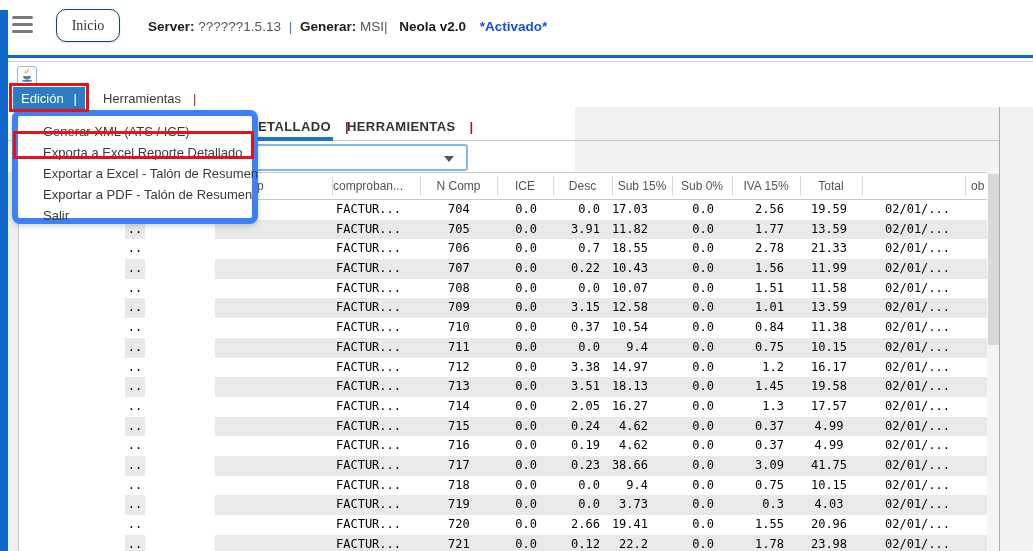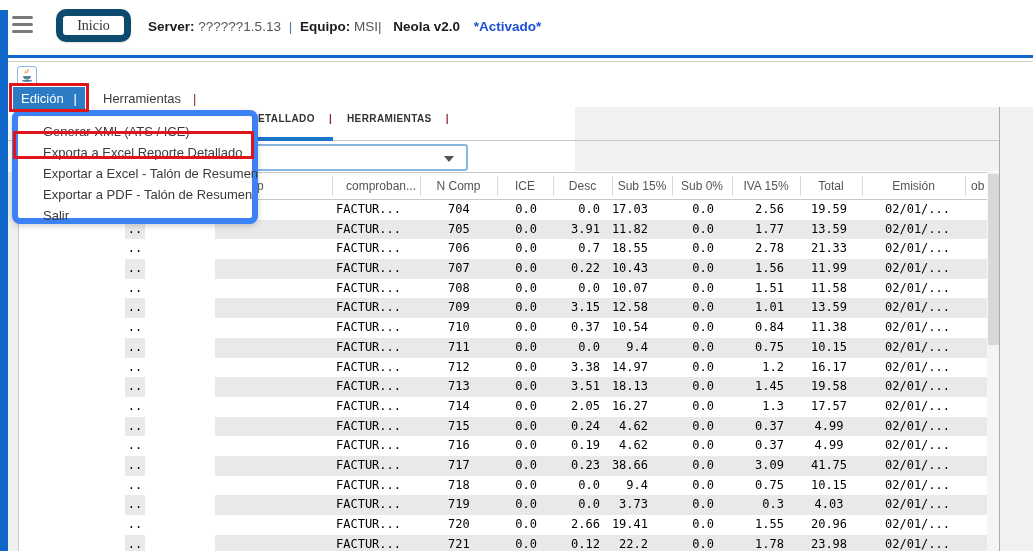--- a/index.html
+++ b/index.html
@@ -4,22 +4,22 @@
 <style>
   * { margin:0; padding:0; box-sizing:border-box; }
   html,body { background:#ffffff; }
   .root { position:relative; width:1033px; height:551px; overflow:hidden;
           background:#ffffff; font-family:"Liberation Sans", sans-serif; }
 
   
   .topbar { position:absolute; left:0; top:0; width:1033px; height:55px; background:#fff; }
   .hamburger { position:absolute; left:12px; top:16px; width:22px; height:17px; cursor:pointer; }
   .hamburger span { display:block; width:21px; height:3px; background:#7a7a7a; border-radius:2px; margin-bottom:4px; }
-  .inicio-btn { position:absolute; left:56px; top:9px; width:75px; height:33px;
-                background:#fff; border:7px solid #0c4a6e; border-radius:10px;
+  .inicio-btn { position:absolute; left:56px; top:9px; width:64px; height:33px;
+                background:#fff; border:1px solid #0c4a6e; border-radius:10px;
                 font-family:"Liberation Serif", serif; font-size:14px; color:#333;
                 box-shadow:0 1px 2px rgba(0,0,0,.12); cursor:pointer; }
   .server-text { position:absolute; left:148px; top:19px; font-size:13.5px; color:#3a3a3a; white-space:nowrap; }
   .server-text .b { font-weight:bold; color:#1c1c1c; }
   .server-text .sep { color:#4a7ab5; padding:0 4px; }
   .server-text .dim { color:#555; }
   .server-text .green { color:#1d4ed8; font-weight:bold; margin-left:10px; }
 
   .blue-line  { position:absolute; left:0; top:55px; width:1033px; height:3px; background:#0f68c9; }
   .gray-line-top { position:absolute; left:0; top:61px; width:1033px; height:1px; background:#d2d2d2; }
@@ -36,22 +36,22 @@
                gap:12px; font-size:13px; color:#3c3c3c; cursor:pointer; }
   .maroon { color:#8a2c2c; }
 
   
   .gray-right { position:absolute; left:1000px; top:107px; width:33px; height:444px; background:#f1f1f1; }
   .panel-right-border { position:absolute; left:999px; top:107px; width:1px; height:444px; background:#ababab; }
   .gray-tabstrip { position:absolute; left:575px; top:107px; width:424px; height:64px; background:#f1f1f1; }
   .tab-bottom-line { position:absolute; left:8px; top:140px; width:991px; height:1px; background:#c9c9c9; }
 
   
-  .tab { position:absolute; top:113px; height:26px; display:flex; align-items:flex-start; gap:14px;
-         font-size:10px; font-weight:bold; letter-spacing:.4px; color:#333; cursor:pointer; z-index:2; }
+  .tab { position:absolute; top:113px; height:26px; display:flex; align-items:center; gap:14px;
+         font-size:13px; font-weight:bold; letter-spacing:.4px; color:#333; cursor:pointer; z-index:2; }
   .tab1 { left:258px; }
   .tab2 { left:347px; }
   .tab1-underline { position:absolute; left:150px; top:137px; width:183px; height:4px; background:#1b74c8; z-index:3; }
 
   
   .combobox { position:absolute; left:20px; top:144px; width:448px; height:27px; background:#fff;
               border:2px solid #86b7e0; border-radius:3px; cursor:pointer; z-index:2; }
   .combo-arrow { position:absolute; right:12px; top:10px; width:0; height:0;
                  border-left:5px solid transparent; border-right:5px solid transparent;
                  border-top:6px solid #555; }
@@ -77,21 +77,21 @@
   .c-ncomp  { left:401px; width:77px; padding-left:28px; }
   .c-ice    { left:478px; width:56px; text-align:right; padding-right:16px; }
   .c-desc   { left:534px; width:59px; text-align:right; padding-right:12px; }
   .c-sub15  { left:584px; width:60px; text-align:right; padding-right:15px; }
   .c-sub0   { left:653px; width:60px; text-align:right; padding-right:18px; }
   .c-iva15  { left:713px; width:68px; text-align:right; padding-right:16px; }
   .c-total  { left:781px; width:62px; text-align:center; padding-right:4px; }
   .c-em     { left:843px; width:103px; padding-left:23px; }
   
   .h-tipo  { left:196px; width:117px; text-align:left; padding-left:42px; }
-  .h-comp  { left:318px; width:88px; }
+  .h-comp  { left:305px; width:88px; }
   .h-ncomp { left:401px; width:77px; }
   .h-ice   { left:478px; width:56px; }
   .h-desc  { left:534px; width:59px; }
   .h-sub15 { left:593px; width:60px; }
   .h-sub0  { left:653px; width:60px; }
   .h-iva15 { left:713px; width:68px; }
   .h-total { left:781px; width:62px; }
   .h-em    { left:843px; width:103px; }
   .h-obs   { left:946px; width:22px; text-align:left; padding-left:6px; }
 
@@ -122,21 +122,21 @@
     <div class="hamburger">
       <span></span>
         <span></span>
         <span></span>
     </div>
     <button class="inicio-btn">Inicio</button>
     <div class="server-text">
       <span class="b">Server:</span>
       <span class="dim">??????1.5.13</span>
       <span class="sep">|</span>
-      <span class="b">Equipo:</span>
+      <span class="b">Generar:</span>
       <span class="dim">MSI|</span>
       <span class="b" style="margin-left:8px">Neola v2.0</span>
       <span class="green">*Activado*</span>
     </div>
   </div>
 
   <div class="blue-line"></div>
   <div class="gray-line-top"></div>
   <div class="blue-stripe"></div>
 
@@ -183,21 +183,20 @@
   <div class="thead">
     <span class="hcell h-tipo">p</span>
     <span class="hcell h-comp">comproban...</span>
     <span class="hcell h-ncomp">N Comp</span>
     <span class="hcell h-ice">ICE</span>
     <span class="hcell h-desc">Desc</span>
     <span class="hcell h-sub15">Sub 15%</span>
     <span class="hcell h-sub0">Sub 0%</span>
     <span class="hcell h-iva15">IVA 15%</span>
     <span class="hcell h-total">Total</span>
-    <span class="hcell h-em">Emisión</span>
     <span class="hcell h-obs">ob</span>
     <span class="hsep" style="left:313px"></span>
     <span class="hsep" style="left:401px"></span>
     <span class="hsep" style="left:478px"></span>
     <span class="hsep" style="left:534px"></span>
     <span class="hsep" style="left:593px"></span>
     <span class="hsep" style="left:653px"></span>
     <span class="hsep" style="left:713px"></span>
     <span class="hsep" style="left:781px"></span>
     <span class="hsep" style="left:843px"></span>

